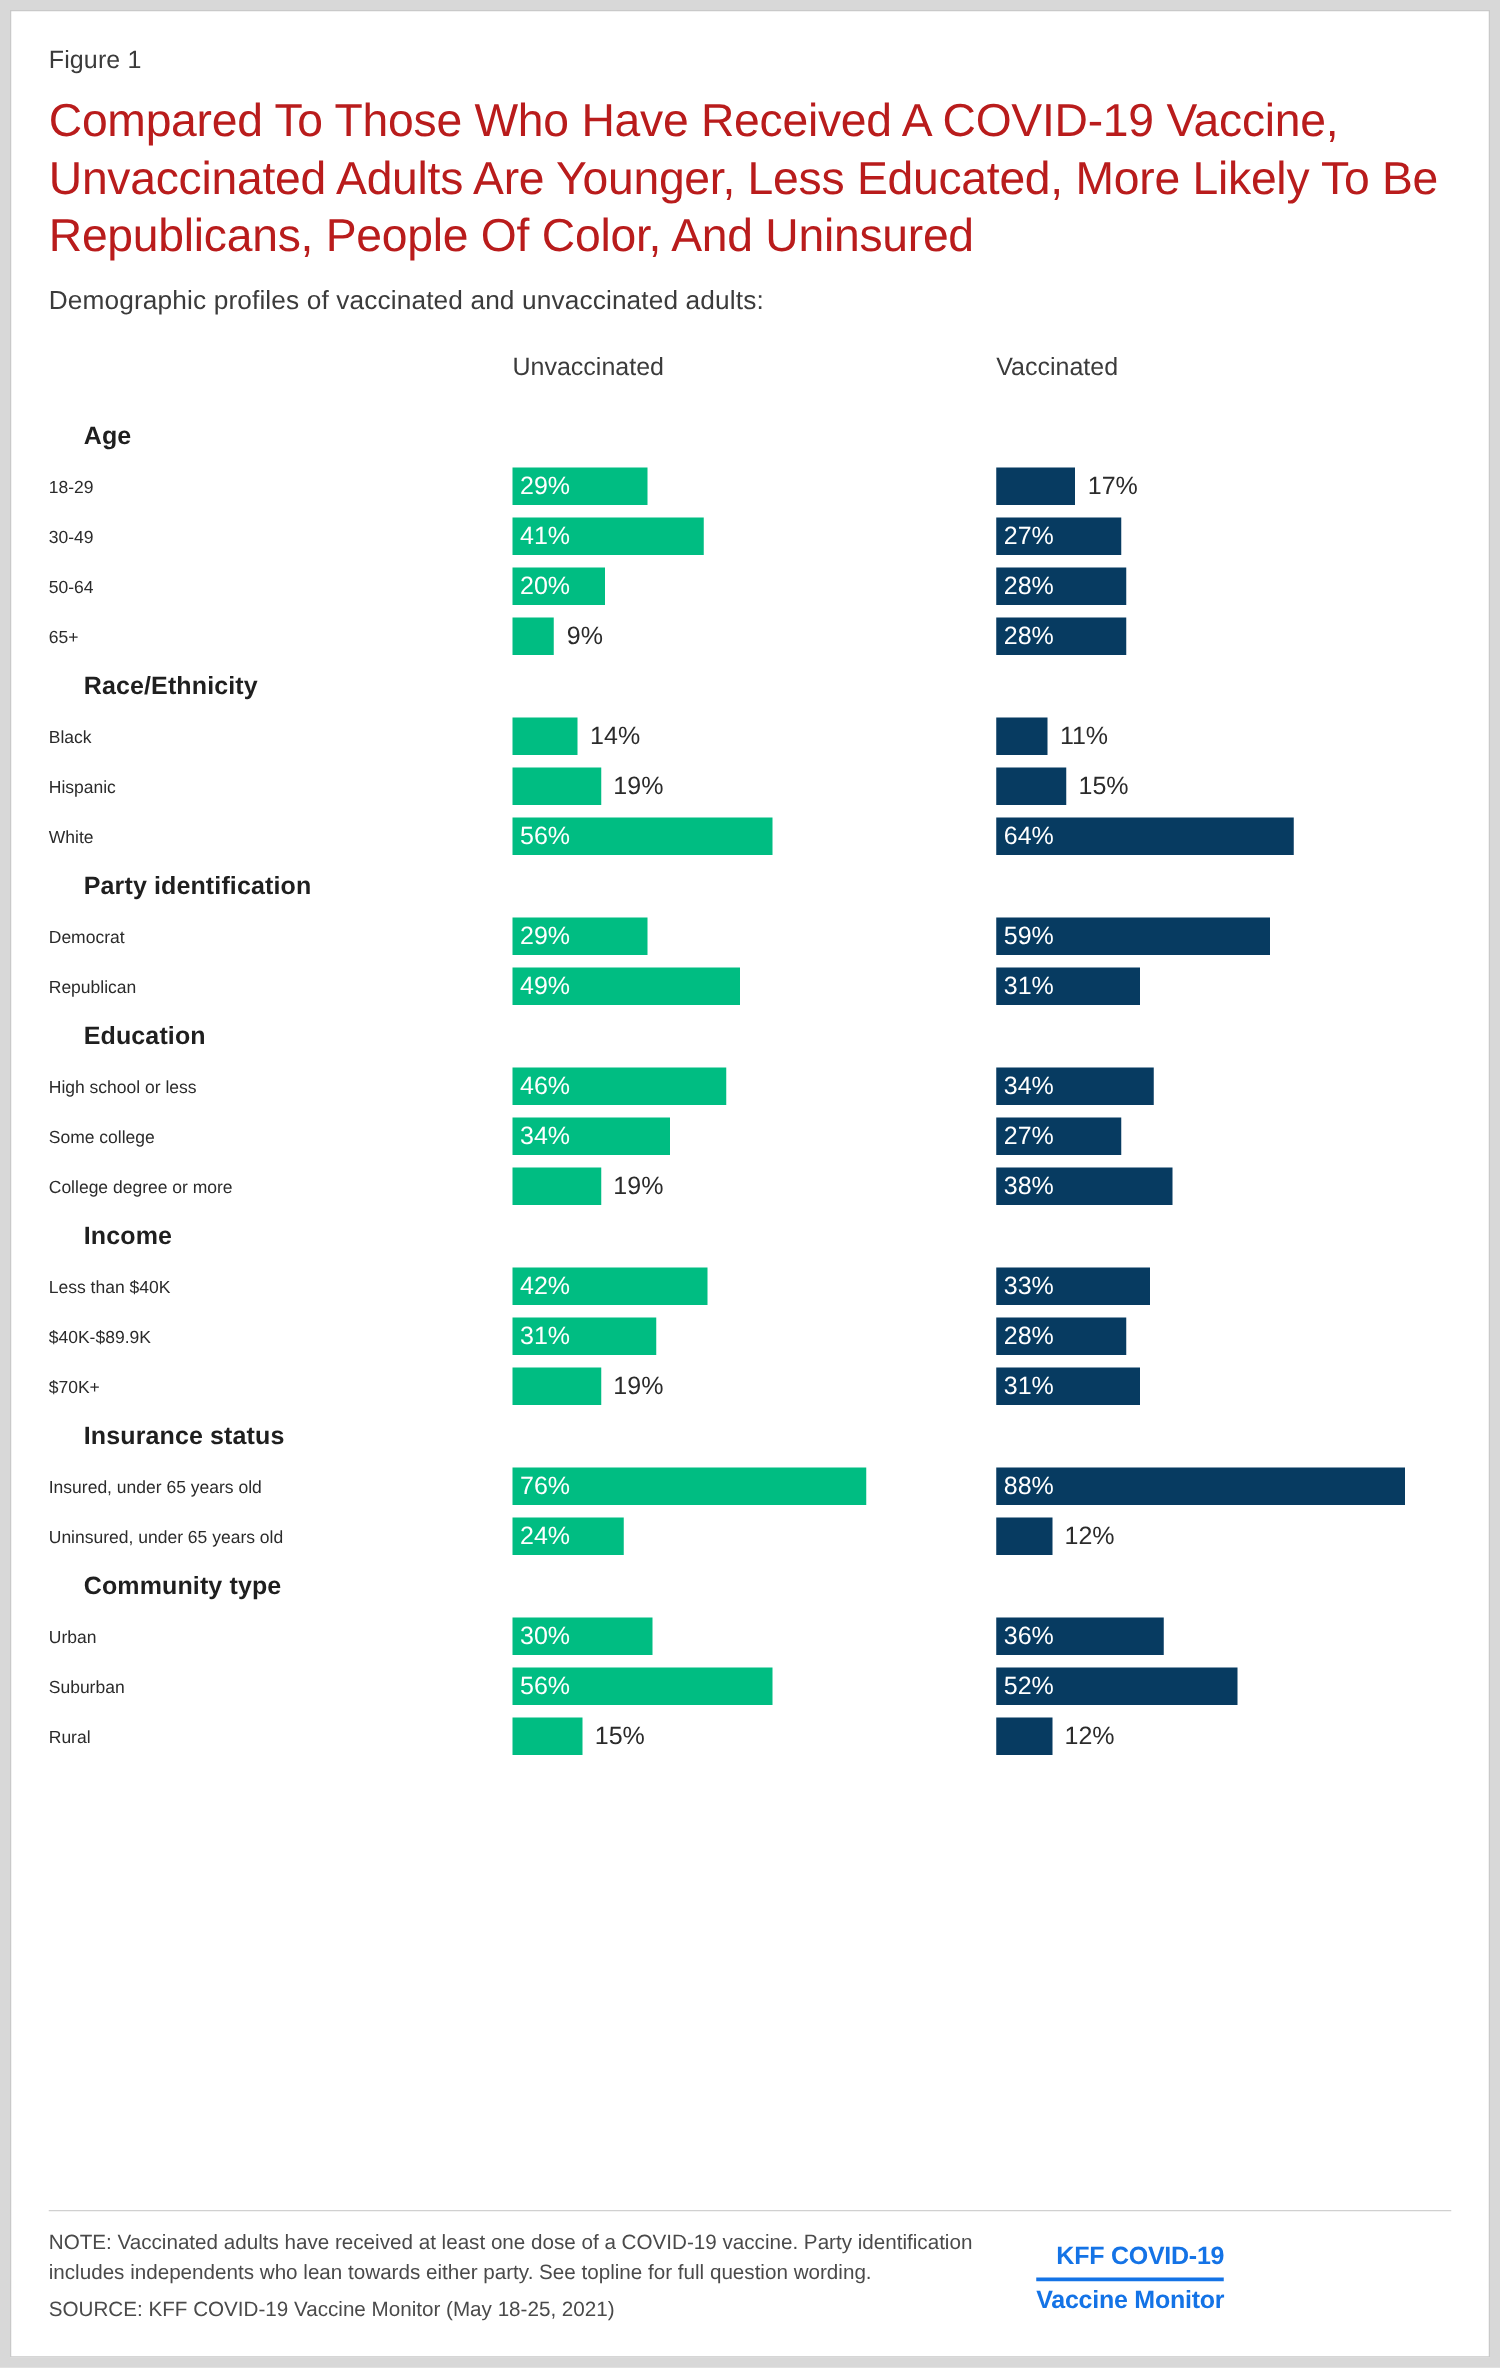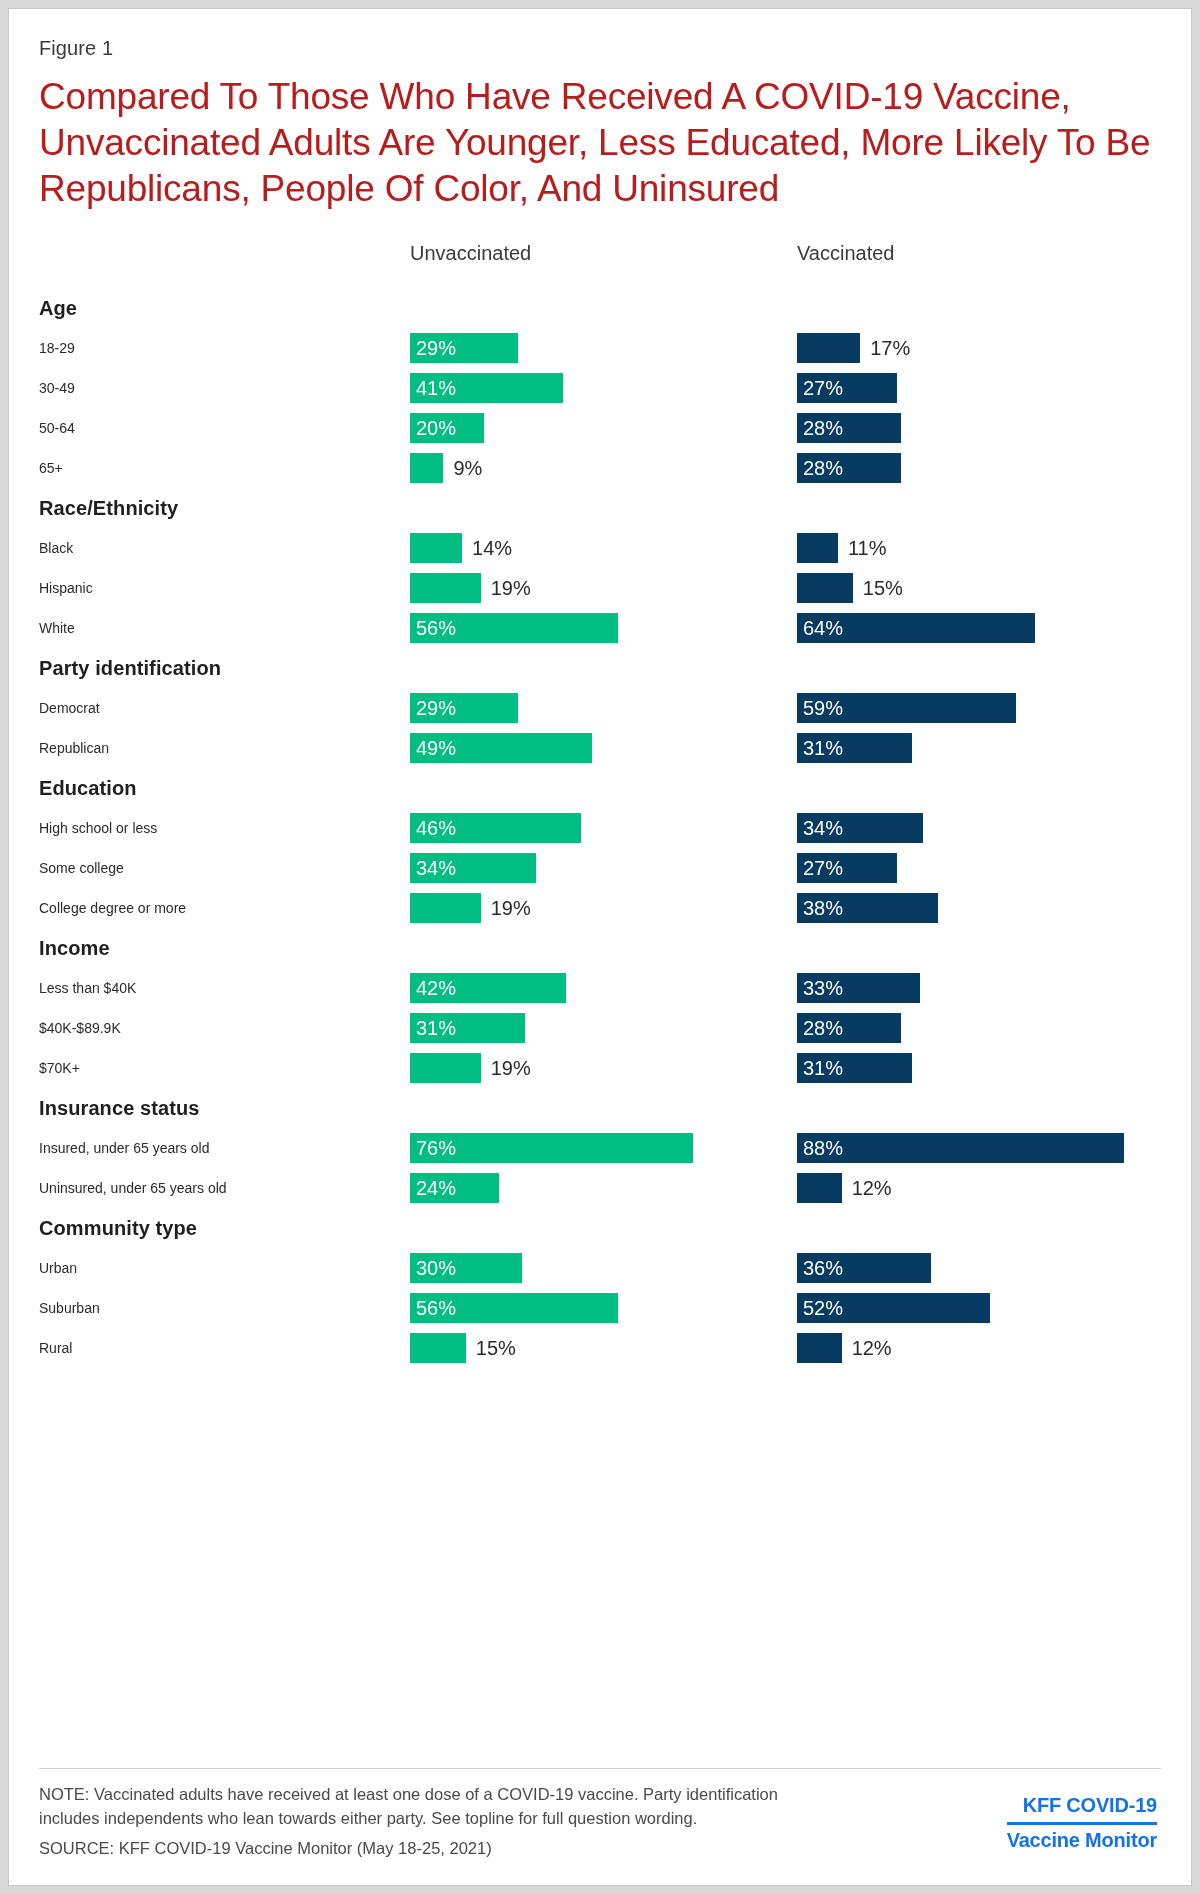--- a/index.html
+++ b/index.html
@@ -37,21 +37,21 @@
   .col-head {
     position:absolute; top:0; font-size:20px; color:#3b3b3b;
   }
   .col-head.unvax { left:371px; }
   .col-head.vax   { left:758px; }
 
   .rows { margin-top:16px; }
 
   .group-head {
     font-size:20px; font-weight:bold; color:#1f1f1f;
-    height:40px; line-height:40px; letter-spacing:.1px;
+    height:40px; line-height:40px; letter-spacing:.1px;margin-left:28px;
   }
 
   .row {
     position:relative;
     height:40px;
   }
   .row-label {
     position:absolute; left:0; top:0; height:40px; line-height:40px;
     font-size:14px; color:#2b2b2b; white-space:nowrap;
   }
@@ -69,21 +69,21 @@
     position:absolute; top:0; height:45px; line-height:31px;
     font-size:20px; white-space:nowrap;
   }
   .bar-val.inside  { color:#ffffff; left:6px; }
   .bar-val.outside { color:#2b2b2b; }
 
   
   .footer {
     position:absolute; left:30px; right:30px; bottom:24px;
     border-top:1px solid #d0d0d0; padding-top:14px;
-    display:flex; align-items:flex-start; justify-content:space-between;
+    display:flex; align-items:flex-start; justify-content:flex-start;
   }
   .footnotes { max-width:790px; }
   .note, .source {
     font-size:16.5px; line-height:1.45; color:#4a4a4a;
   }
   .source { margin-top:6px; }
   .kff-logo {
     margin-top:10px; margin-right:4px;
     text-align:right; color:#1473e6; font-weight:bold;
     font-size:20px; line-height:1.28; letter-spacing:-.2px;
@@ -91,20 +91,21 @@
   .kff-logo .l1 { border-bottom:3px solid #1473e6; padding-bottom:3px; display:block; }
   .kff-logo .l2 { display:block; padding-top:3px; }
 </style>
 </head>
 <body>
 
 <div class="figure-card">
 
   <div class="fig-num">Figure 1</div>
   <h1 class="fig-title">Compared To Those Who Have Received A COVID-19 Vaccine, Unvaccinated Adults Are Younger, Less Educated, More Likely To Be Republicans, People Of Color, And Uninsured</h1>
+  <div class="fig-subtitle">Demographic profiles of vaccinated and unvaccinated adults:</div>
 
   <div class="chart">
 
     <div class="col-headers">
       <div class="col-head unvax">Unvaccinated</div>
       <div class="col-head vax">Vaccinated</div>
     </div>
 
     <div class="rows" id="rows-container">
         <div class="group-head">Age</div>

